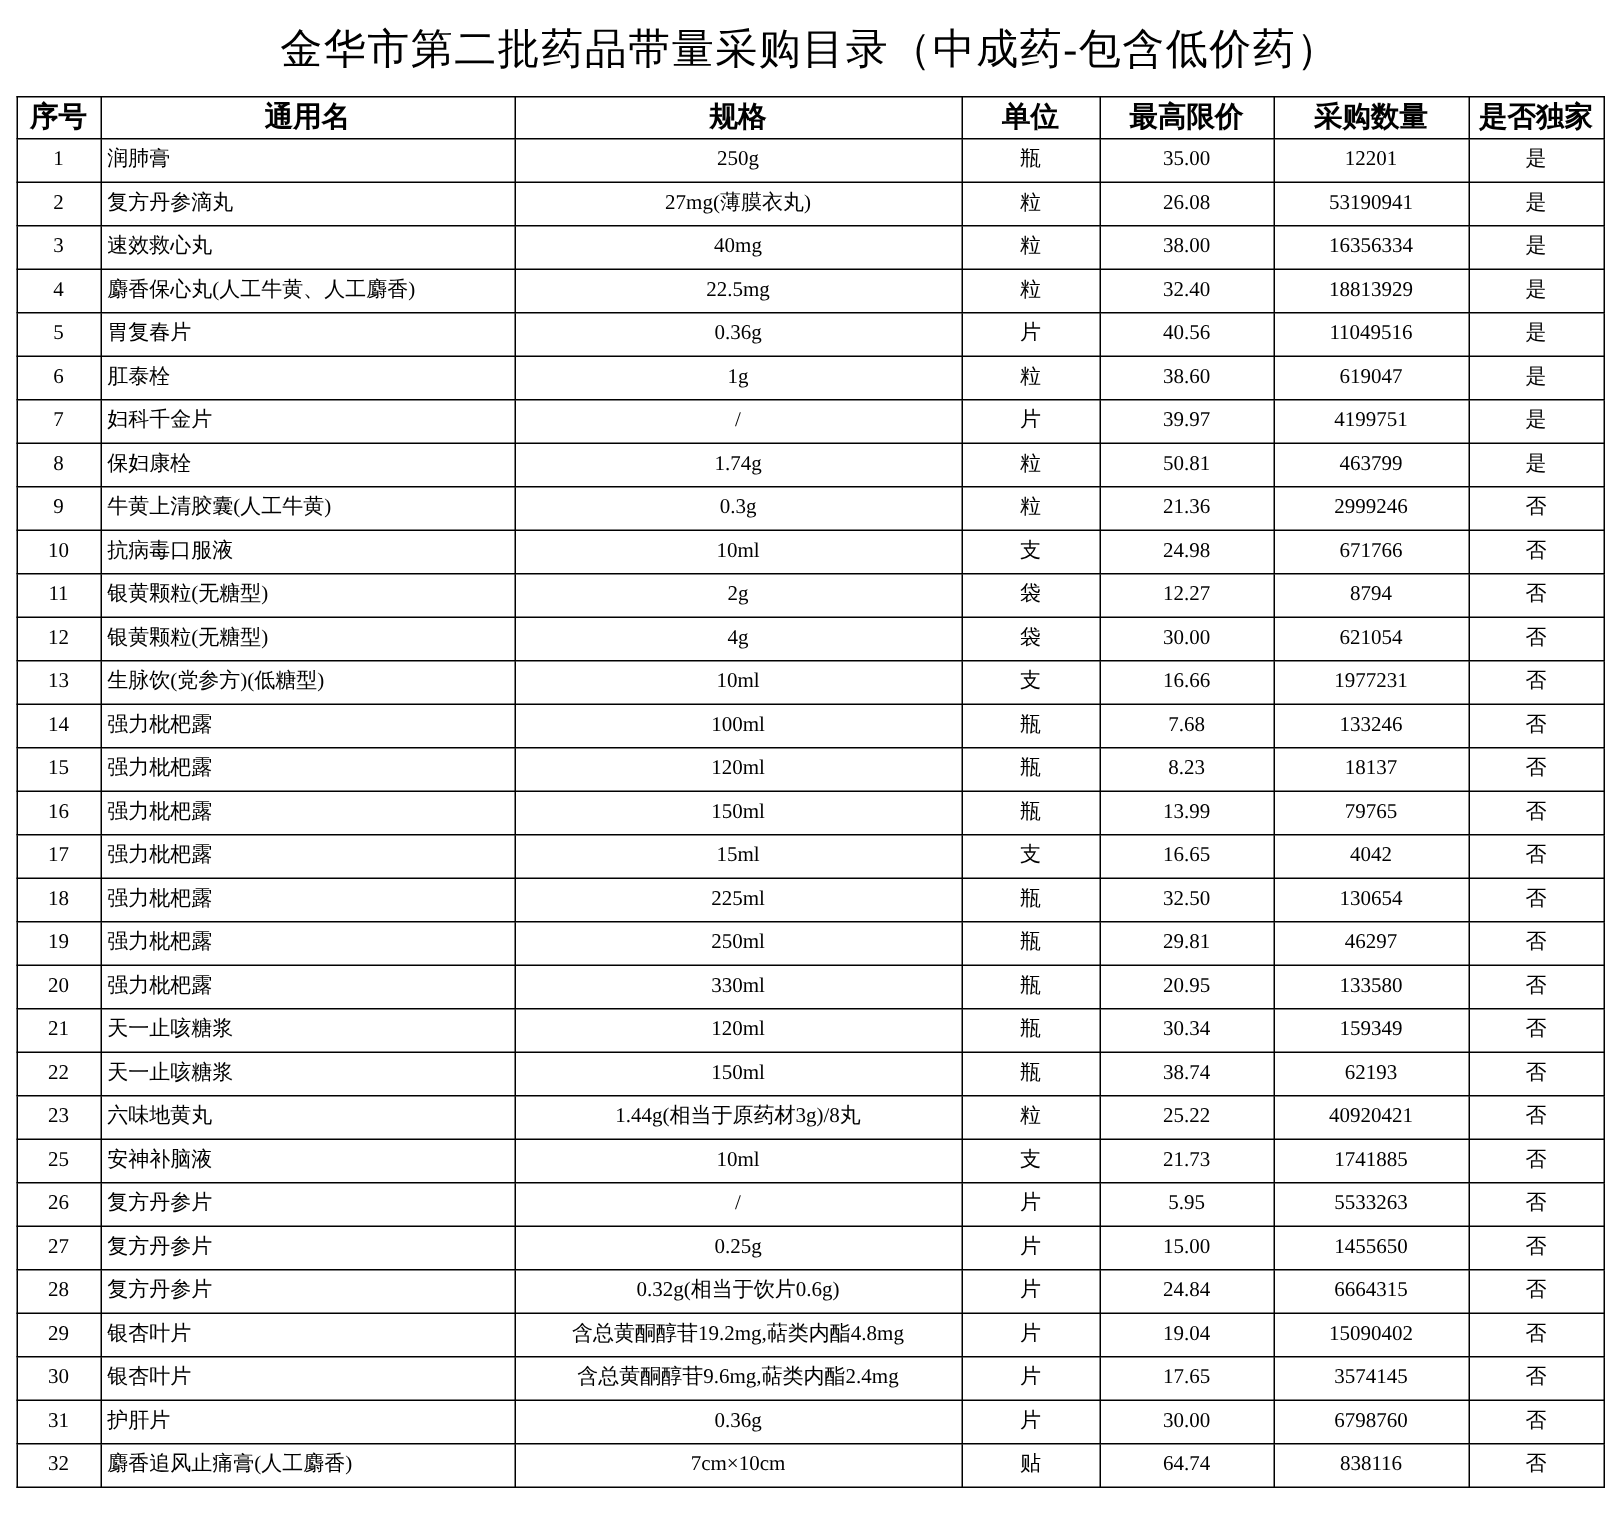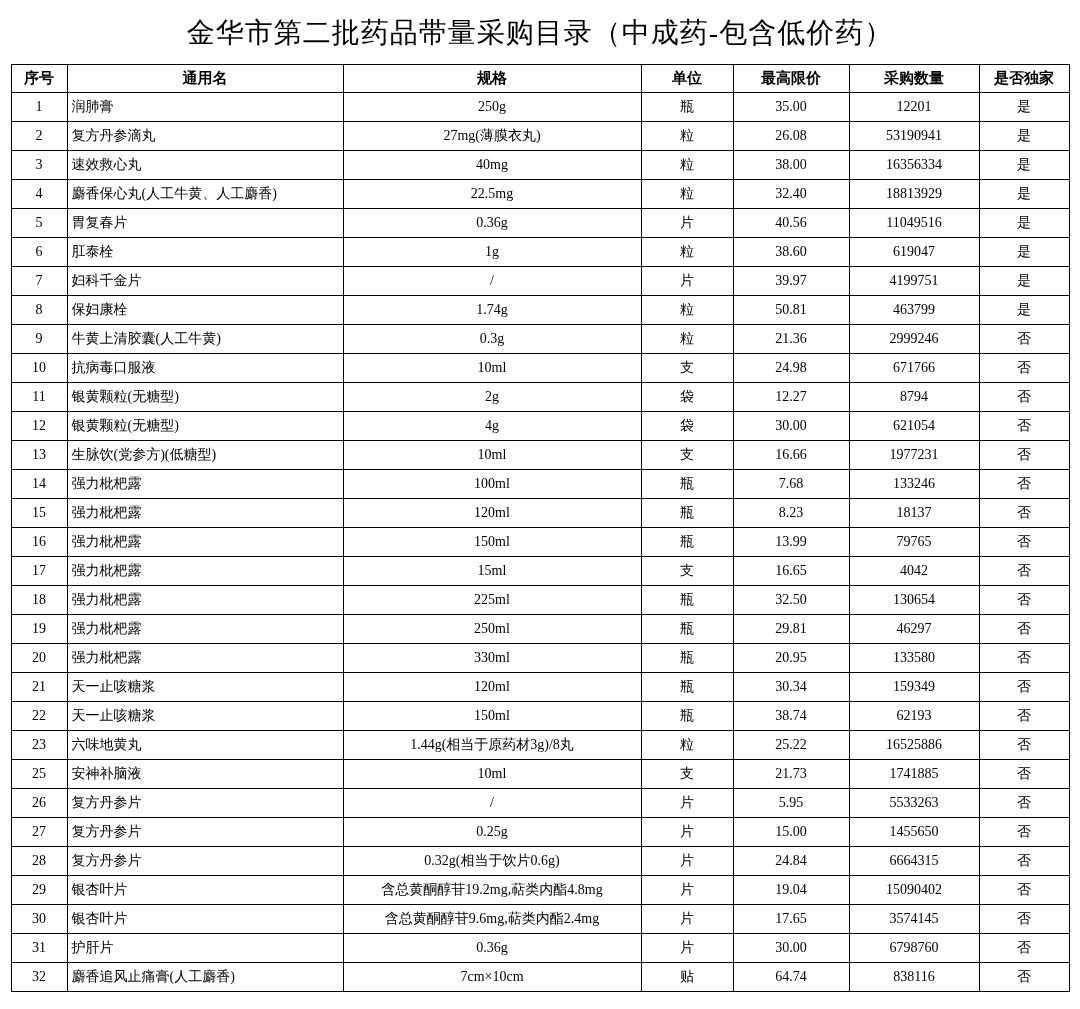--- a/index.html
+++ b/index.html
@@ -42,21 +42,21 @@
     line-height: 1;
     height: 29px;
     padding: 0 4px;
     box-sizing: border-box;
     overflow: hidden;
     white-space: nowrap;
   }
   table.catalog th {
     text-align: center;
     font-weight: bold;
-    font-size: 15px;
+    font-size: 19px;
     height: 28px;
   }
   td.c-idx   { text-align: center; }
   td.c-name  { text-align: left; padding-left: 18px; }
   td.c-spec  { text-align: center; font-size: 13px; }
   td.c-unit  { text-align: center; }
   td.c-price { text-align: center; }
   td.c-qty   { text-align: center; }
   td.c-excl  { text-align: center; }
 
@@ -294,21 +294,21 @@
           <td class="c-price">38.74</td>
           <td class="c-qty">62193</td>
           <td class="c-excl">否</td>
         </tr>
         <tr>
           <td class="c-idx">23</td>
           <td class="c-name">六味地黄丸</td>
           <td class="c-spec">1.44g(相当于原药材3g)/8丸</td>
           <td class="c-unit">粒</td>
           <td class="c-price">25.22</td>
-          <td class="c-qty">16525886</td>
+          <td class="c-qty">40920421</td>
           <td class="c-excl">否</td>
         </tr>
         <tr>
           <td class="c-idx">25</td>
           <td class="c-name">安神补脑液</td>
           <td class="c-spec">10ml</td>
           <td class="c-unit">支</td>
           <td class="c-price">21.73</td>
           <td class="c-qty">1741885</td>
           <td class="c-excl">否</td>

